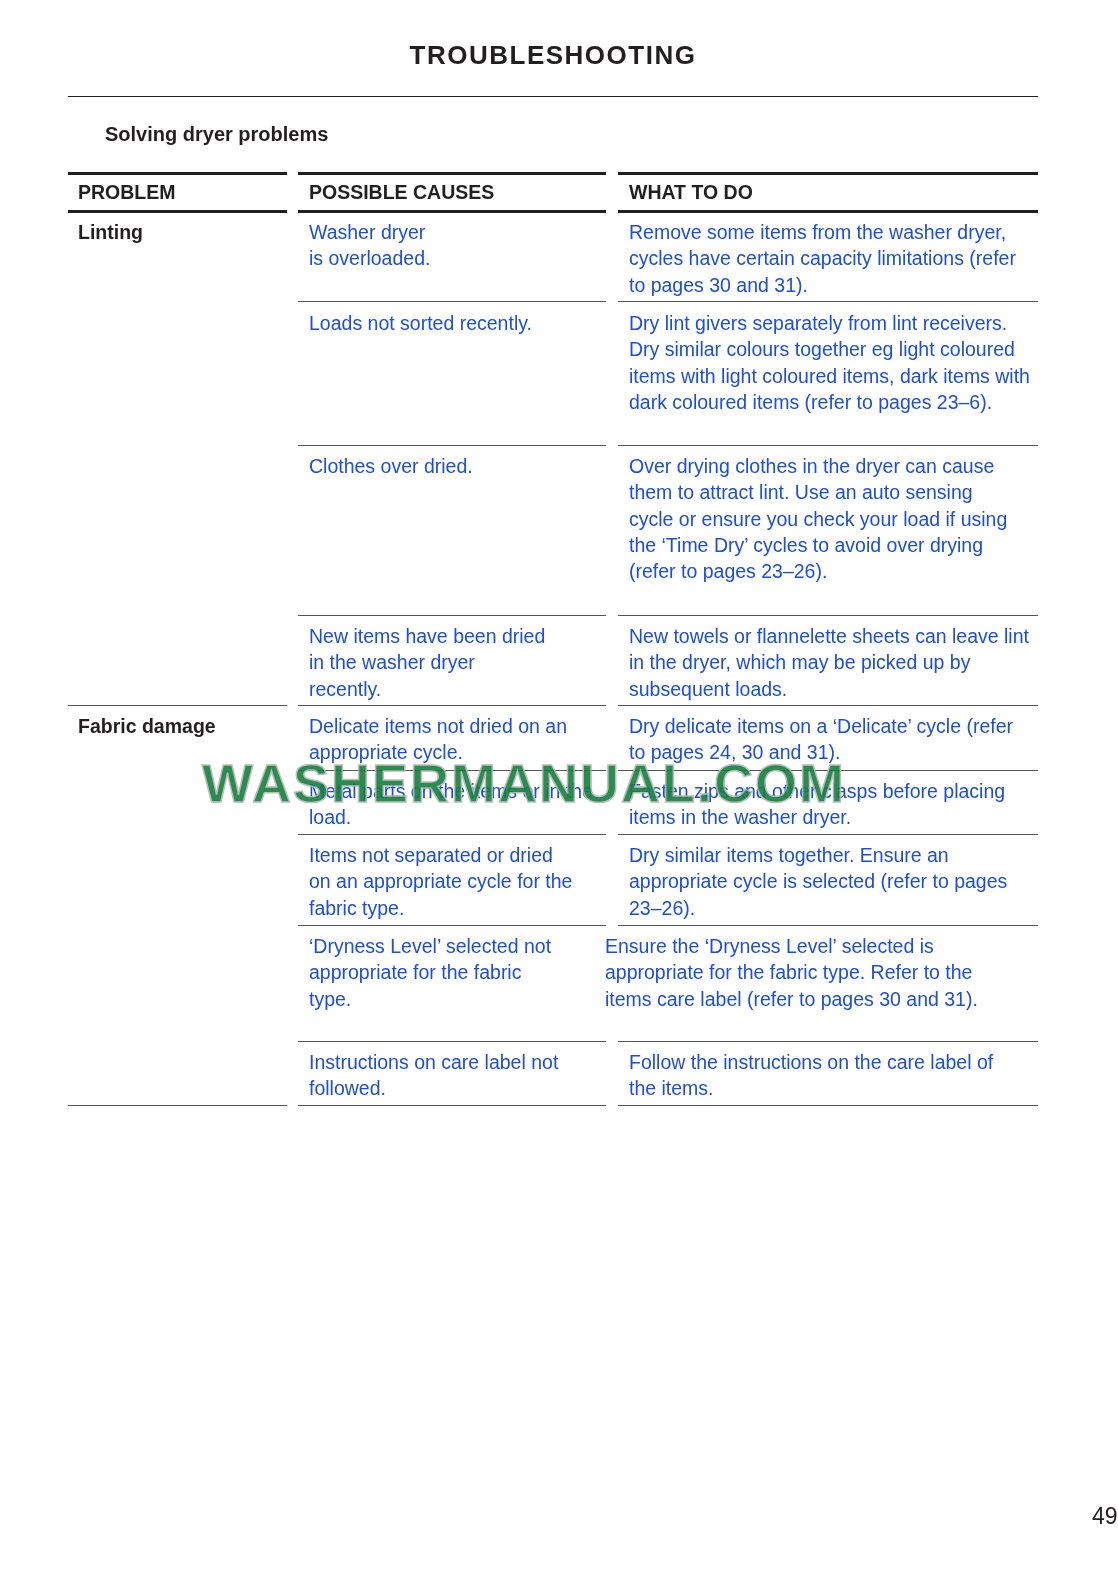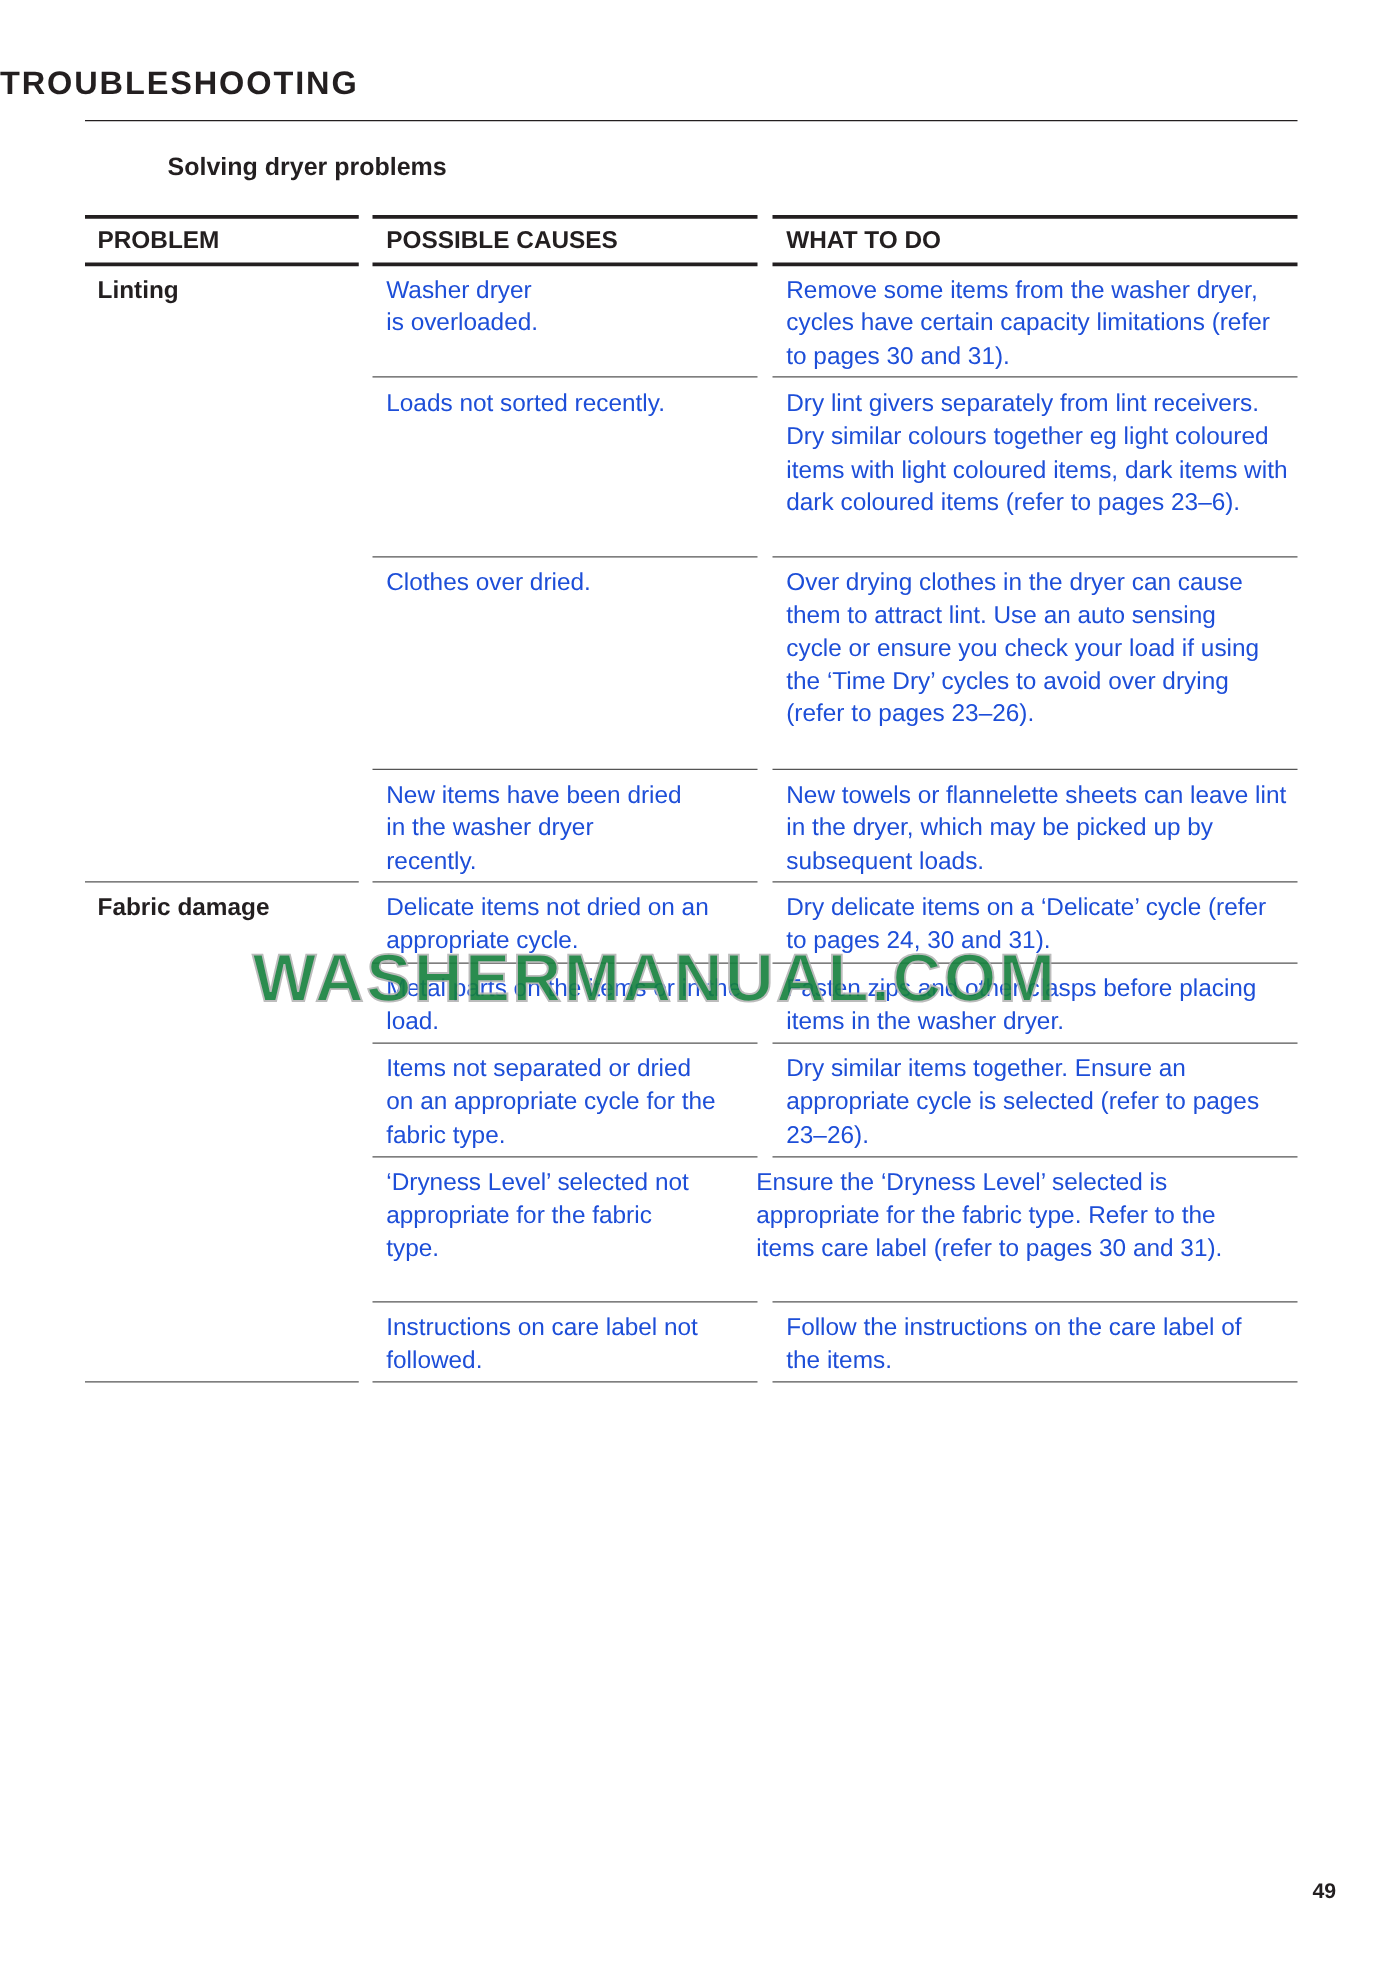--- a/index.html
+++ b/index.html
@@ -1,33 +1,33 @@
 <!DOCTYPE html>
 <html><head>
 <meta charset="utf-8">
 <style>
   html, body { margin:0; padding:0; background:#ffffff; }
   body { width:1118px; height:1587px; position:relative; overflow:hidden;
          font-family:"Liberation Sans", "DejaVu Sans", sans-serif; color:#231f20; }
-  .title { position:absolute; top:51px; left:0; width:1106px; 
+  .title { position:absolute; top:40px; left:0; width:1106px; text-align:center;
            font-size:26px; font-weight:bold; letter-spacing:1.5px; }
   .rule { position:absolute; left:68px; width:970px; top:96px; height:1px; background:#231f20; }
-  .subtitle { position:absolute; top:123px; left:105px; font-size:20px; font-weight:bold;margin-left:29px; }
+  .subtitle { position:absolute; top:123px; left:105px; font-size:20px; font-weight:bold; }
   .c1 { left:68px; width:219px; }
   .c2 { left:298px; width:308px; }
   .c3 { left:618px; width:420px; }
   .thick { position:absolute; height:3px; background:#231f20; }
   .thin { position:absolute; height:1px; background:#555; }
   .hdr { position:absolute; top:181px; font-size:19.5px; font-weight:bold; }
   .cell { position:absolute; font-size:19.5px; line-height:26.3px; color:#1d4ed8; }
   .cell.p { font-weight:bold; color:#231f20; }
   .watermark { position:absolute; top:752px; left:202px; font-size:54px; font-weight:bold;
                color:#15803d; -webkit-text-stroke:1.5px #b5b5b5; letter-spacing:2px;
                font-family:"Liberation Sans", sans-serif; opacity:0.9; }
-  .pagenum { position:absolute; top:1503px; left:1050px; font-size:17px; font-weight:bold; }
+  .pagenum { position:absolute; top:1503px; left:1092px; font-size:23px; font-weight:normal; }
 </style>
 </head>
 <body>
 
 <div class="title">TROUBLESHOOTING</div>
 <div class="rule"></div>
 <div class="subtitle">Solving dryer problems</div>
 
 <div class="thick c1" style="top:172px"></div>
 <div class="thick c2" style="top:172px"></div>

